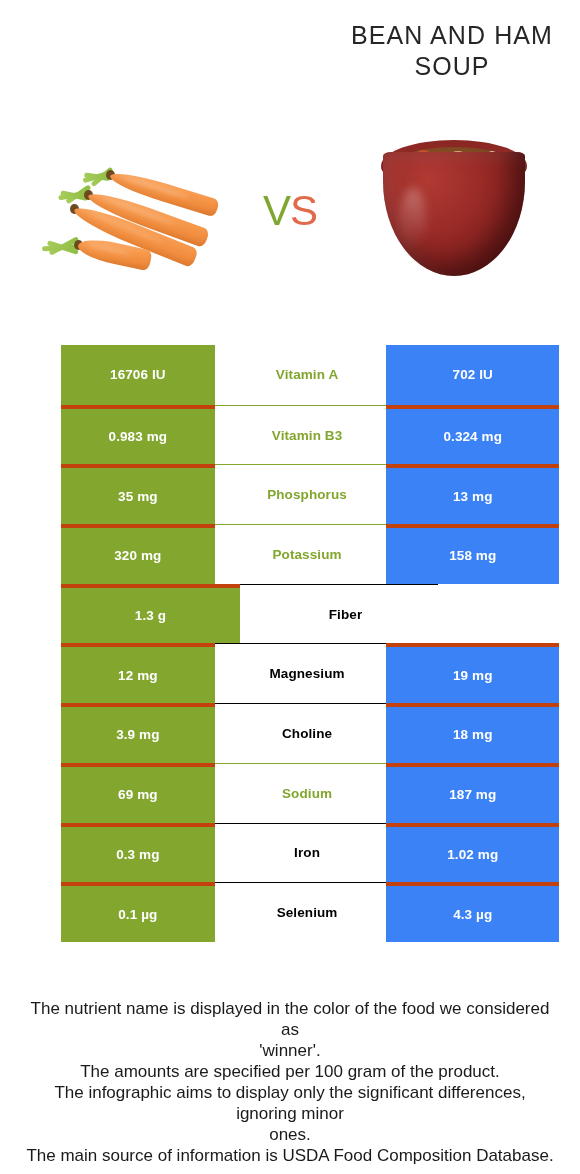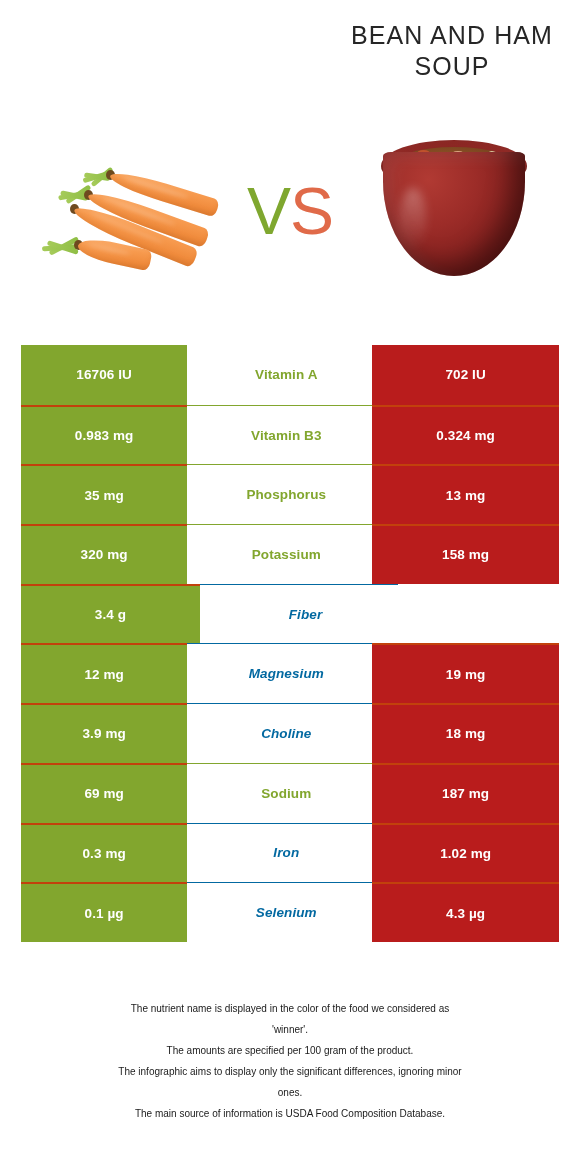--- a/index.html
+++ b/index.html
@@ -45,21 +45,21 @@
     width: 220px;
   }
 
   
   .vs {
     position: absolute;
     left: 226px;
     top: 171px;
     width: 128px;
     height: 80px;
-    font-size: 66px;
+    font-size: 42px;
     font-weight: 400;
     letter-spacing: -1px;
     line-height: 80px;
     text-align: center;
     font-family: "Liberation Sans", sans-serif;
   }
   .vs .v { color: #7FA72F; }
   .vs .s { color: #E06A49; }
 
   
@@ -162,49 +162,50 @@
     font-size: 13.5px;
     font-weight: 600;
     letter-spacing: .1px;
     box-sizing: border-box;
     -webkit-font-smoothing: antialiased;
   }
   .cell-left {
     width: 179px;
     background: #82A62E;
     color: #ffffff;
+    margin-left: 40px;
   }
   .cell-mid {
     width: 198px;
     background: #ffffff;
     margin: 0 0px;
     font-weight: 700;
     font-size: 13.5px;
     padding-left: 13px;
   }
   .cell-right {
     width: 201px;
-    background: #b91c1c;
+    background: #3b82f6;
     color: #ffffff;
     margin-left: 0px;
   }
   .row + .row .cell-left,
-  .row + .row .cell-right { border-top: 2px solid #c2410c; text-align: center; }
+  .row + .row .cell-right { border-top: 4px solid #c2410c; text-align: center; }
   .row + .row .cell-mid { border-top: 1px solid currentColor; }
   .win-green .cell-mid { color: #82A62E; }
-  .win-orange .cell-mid { color: #0369a1; font-style: italic; }
+  .win-orange .cell-mid { color: #000000; }
 
   
   .footer {
     position: absolute;
     left: 22px;
     top: 998px;
     width: 536px;
     text-align: center;
-    font-size: 10px;
+    font-size: 17px;
     line-height: 21px;
     color: #1a1a1a;
     font-family: "Liberation Sans", sans-serif;
     -webkit-font-smoothing: antialiased;
   }
   .footer div { margin: 0; }
 </style>
 </head>
 <body>
 
@@ -280,21 +281,21 @@
       <div class="cell cell-left">35 mg</div>
       <div class="cell cell-mid">Phosphorus</div>
       <div class="cell cell-right">13 mg</div>
     </div>
     <div class="row win-green">
       <div class="cell cell-left">320 mg</div>
       <div class="cell cell-mid">Potassium</div>
       <div class="cell cell-right">158 mg</div>
     </div>
     <div class="row win-orange">
-      <div class="cell cell-left">3.4 g</div>
+      <div class="cell cell-left">1.3 g</div>
       <div class="cell cell-mid">Fiber</div>
     </div>
     <div class="row win-orange">
       <div class="cell cell-left">12 mg</div>
       <div class="cell cell-mid">Magnesium</div>
       <div class="cell cell-right">19 mg</div>
     </div>
     <div class="row win-orange">
       <div class="cell cell-left">3.9 mg</div>
       <div class="cell cell-mid">Choline</div>

